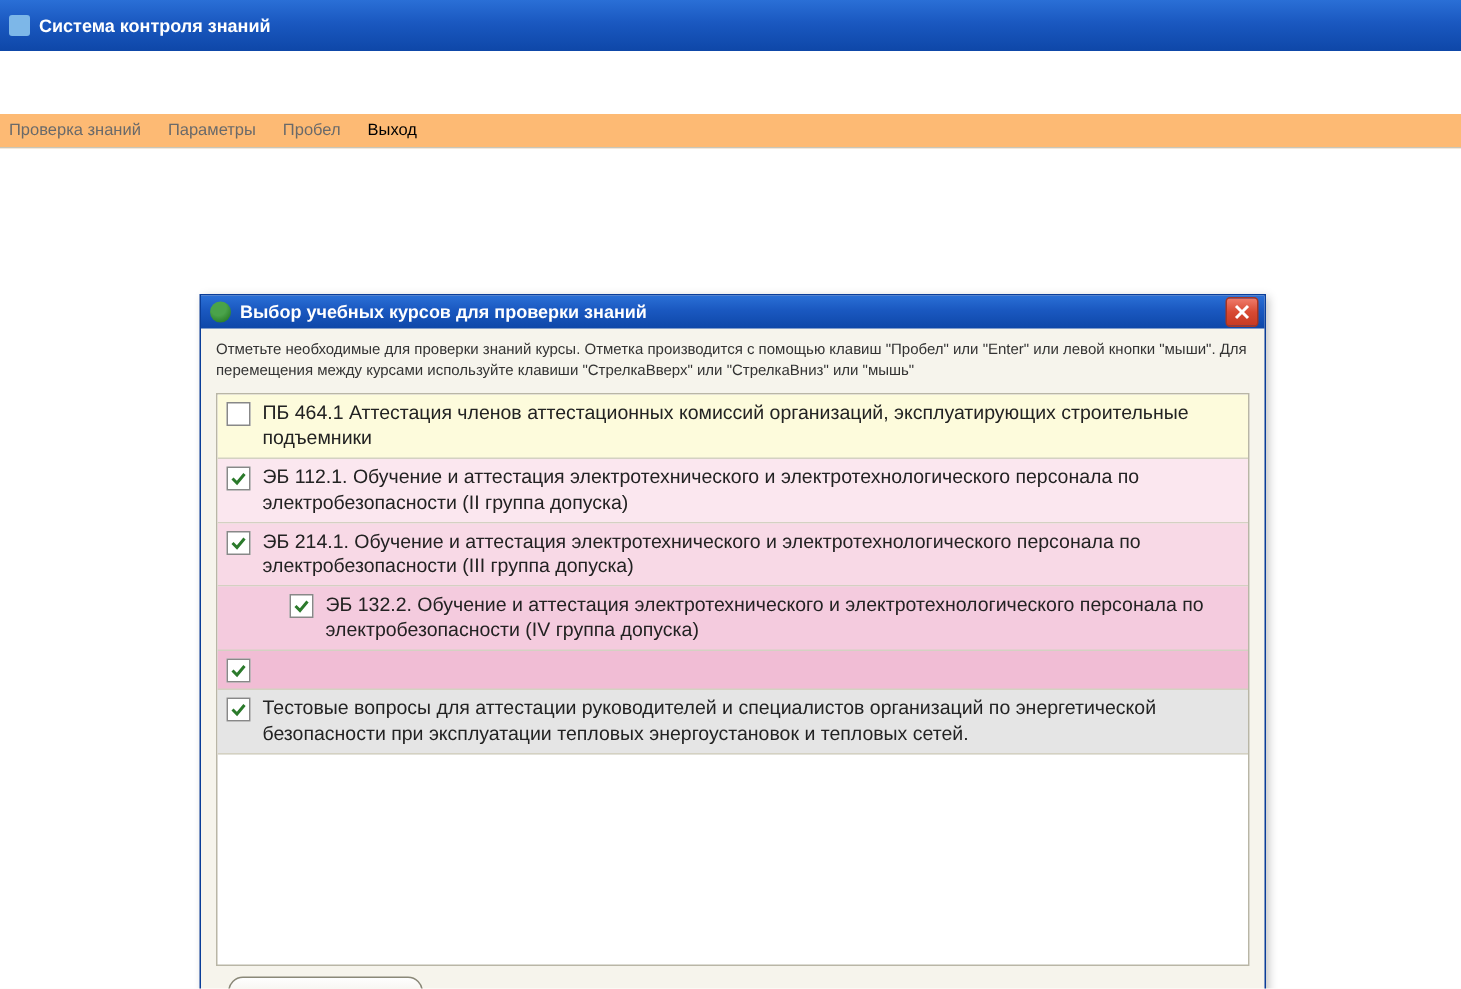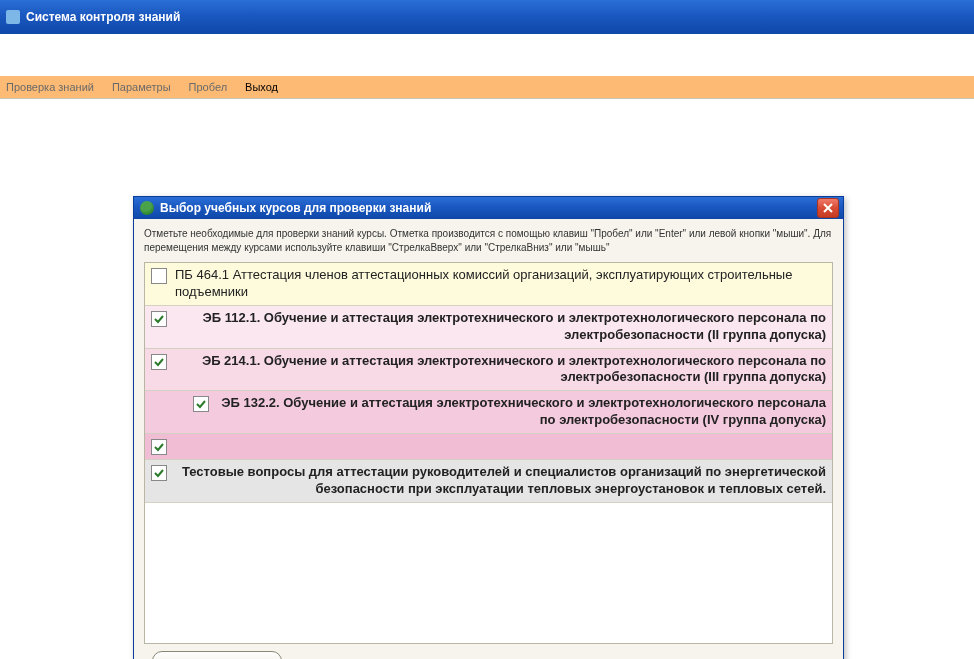--- a/index.html
+++ b/index.html
@@ -131,21 +131,21 @@
     min-width: 14px;
     border: 1px solid #888;
     background: #fff;
     margin: 1px 8px 0 0;
     display: flex; align-items: center; justify-content: center;
   }
   .course-check svg { width: 10px; height: 10px; display: none; }
   .course-check.checked svg { display: block; }
   .course-check svg polyline { fill:none; stroke:#2b7a2b; stroke-width:2; }
   .course-label { color: #222; }
-  .course-label.bold { font-weight: bold; text-align: right; }
+  .course-label.bold { font-weight: normal; }
   
   .dialog-footer {
     margin-top: auto;
     height: 40px;
     display: flex;
     align-items: center;
     padding: 0 18px;
   }
   .footer-center {
     flex: 1;

